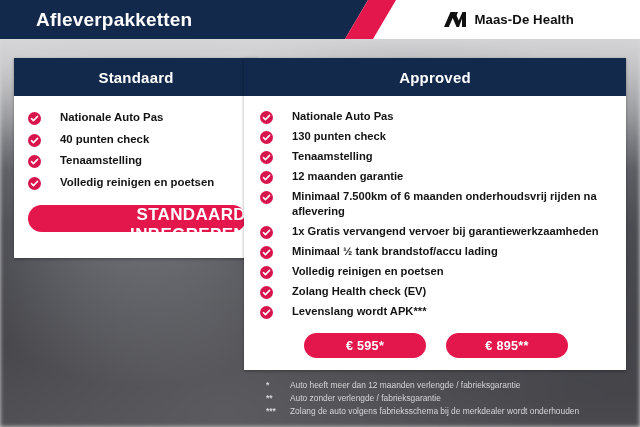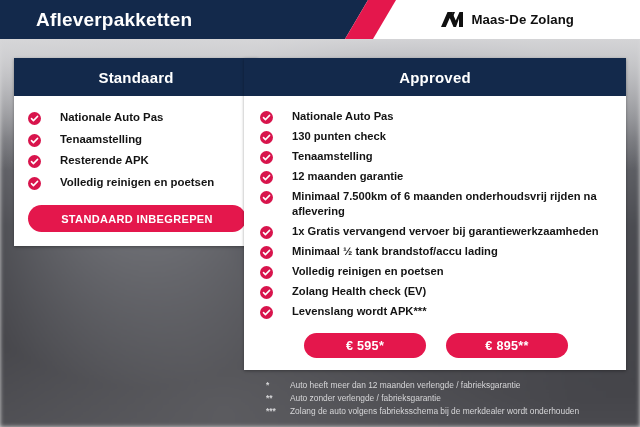--- a/index.html
+++ b/index.html
@@ -111,24 +111,25 @@
 
   
   .cta {
     margin-top: 16px;
     height: 27px;
     border: none;
     border-radius: 14px;
     background: #e4174c;
     color: #ffffff;
     font-family: "Liberation Sans", sans-serif;
-    font-size: 11px; font-weight: bold;
+    font-size: 17px; font-weight: bold;
     letter-spacing: .35px;
     width: 100%;
     cursor: pointer;
+    text-align: right;
   }
 
   
   .prices {
     display: flex; justify-content: center; gap: 20px;
     margin-top: 14px;
   }
   .price-btn {
     border: none;
     border-radius: 13px;
@@ -172,21 +173,21 @@
     <div class="header-title">Afleverpakketten</div>
 
     <div class="brand">
       <span class="brand-mark">
         <svg viewBox="0 0 44 30" width="22" height="15" aria-hidden="true">
           <path d="M0 30 L13 0 L22 0 L29.5 17 L37 0 L44 0 L44 30 L36 30 L36 13 L30 30 L25 30
                    L17.5 12 L9.5 30 Z" fill="#101010"></path>
           <path d="M22 0 L28 0 L24 9 Z" fill="#101010"></path>
         </svg>
       </span>
-      <span class="brand-name">Maas-De Zolang</span>
+      <span class="brand-name">Maas-De Health</span>
     </div>
   </div>
 
   <div class="card card-std">
     <div class="card-head">Standaard</div>
     <div class="card-body">
       <ul class="features">
         <li>
           <span class="check">
             <svg viewBox="0 0 16 16" width="13" height="13" aria-hidden="true">
@@ -196,30 +197,30 @@
           </span>
           <span class="feat-text">Nationale Auto Pas</span>
         </li>
         <li>
           <span class="check">
             <svg viewBox="0 0 16 16" width="13" height="13" aria-hidden="true">
               <circle cx="8" cy="8" r="8" fill="#d8144c"></circle>
               <path d="M4.3 8.2 L6.7 10.6 L11.8 5.4" fill="none" stroke="#fff" stroke-width="1.9" stroke-linecap="round" stroke-linejoin="round"></path>
             </svg>
           </span>
+          <span class="feat-text">40 punten check</span>
+        </li>
+        <li>
+          <span class="check">
+            <svg viewBox="0 0 16 16" width="13" height="13" aria-hidden="true">
+              <circle cx="8" cy="8" r="8" fill="#d8144c"></circle>
+              <path d="M4.3 8.2 L6.7 10.6 L11.8 5.4" fill="none" stroke="#fff" stroke-width="1.9" stroke-linecap="round" stroke-linejoin="round"></path>
+            </svg>
+          </span>
           <span class="feat-text">Tenaamstelling</span>
-        </li>
-        <li>
-          <span class="check">
-            <svg viewBox="0 0 16 16" width="13" height="13" aria-hidden="true">
-              <circle cx="8" cy="8" r="8" fill="#d8144c"></circle>
-              <path d="M4.3 8.2 L6.7 10.6 L11.8 5.4" fill="none" stroke="#fff" stroke-width="1.9" stroke-linecap="round" stroke-linejoin="round"></path>
-            </svg>
-          </span>
-          <span class="feat-text">Resterende APK</span>
         </li>
         <li>
           <span class="check">
             <svg viewBox="0 0 16 16" width="13" height="13" aria-hidden="true">
               <circle cx="8" cy="8" r="8" fill="#d8144c"></circle>
               <path d="M4.3 8.2 L6.7 10.6 L11.8 5.4" fill="none" stroke="#fff" stroke-width="1.9" stroke-linecap="round" stroke-linejoin="round"></path>
             </svg>
           </span>
           <span class="feat-text">Volledig reinigen en poetsen</span>
         </li>

